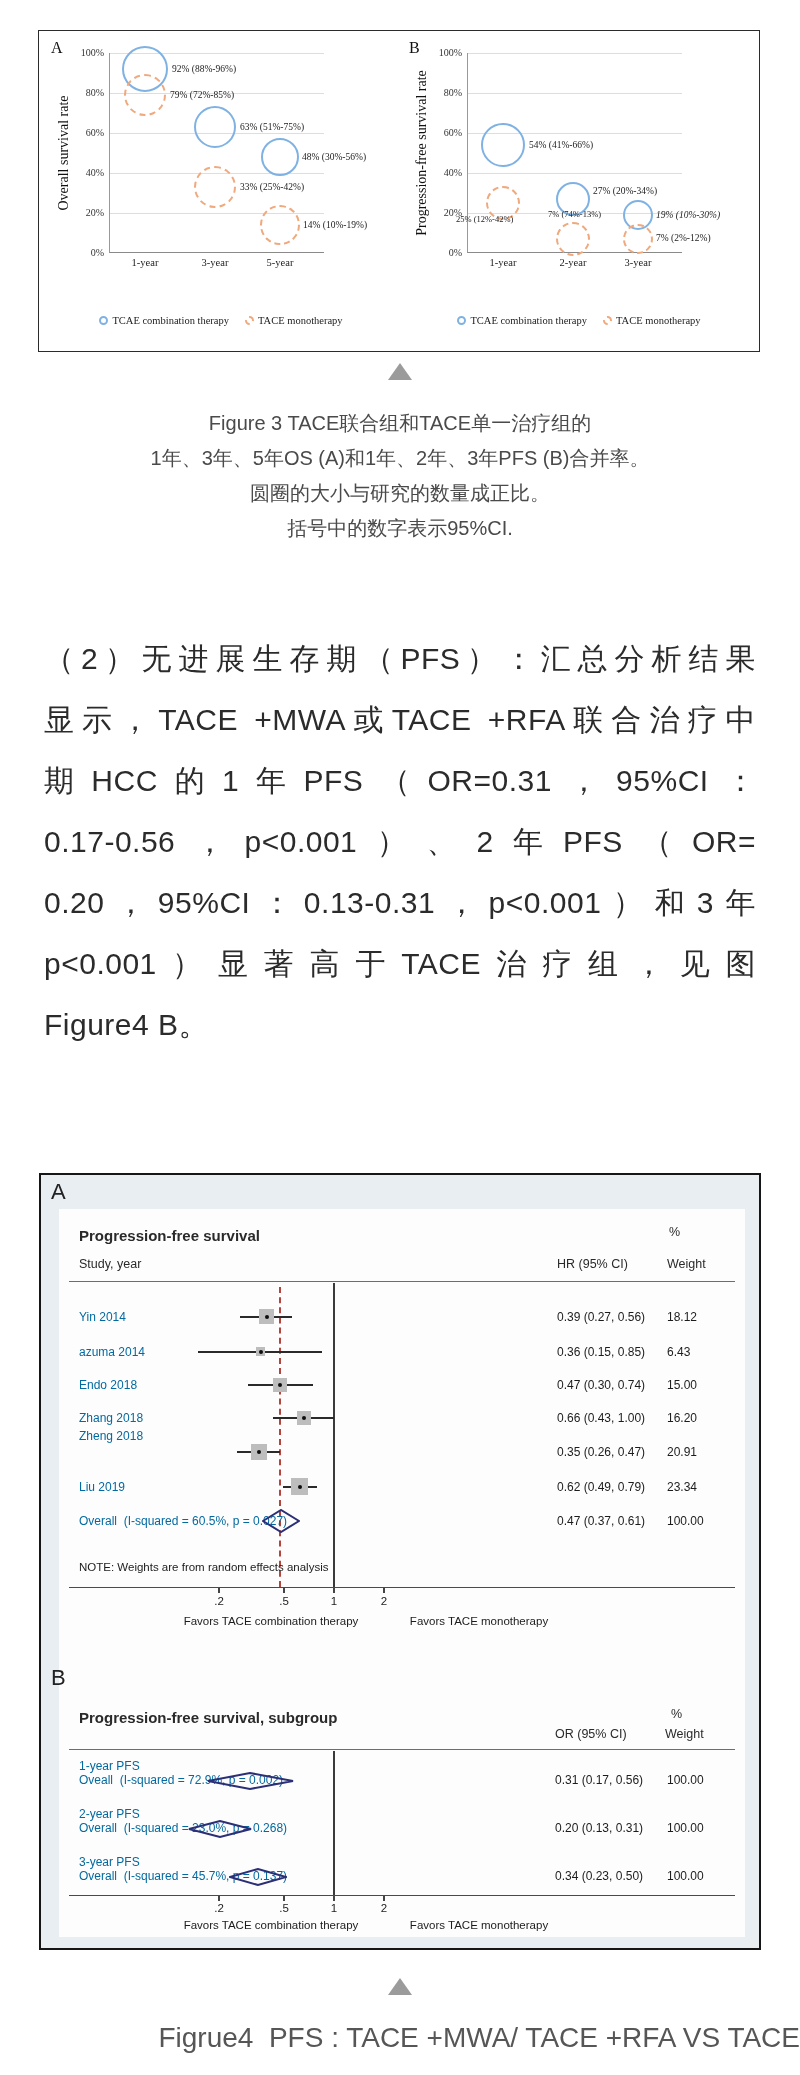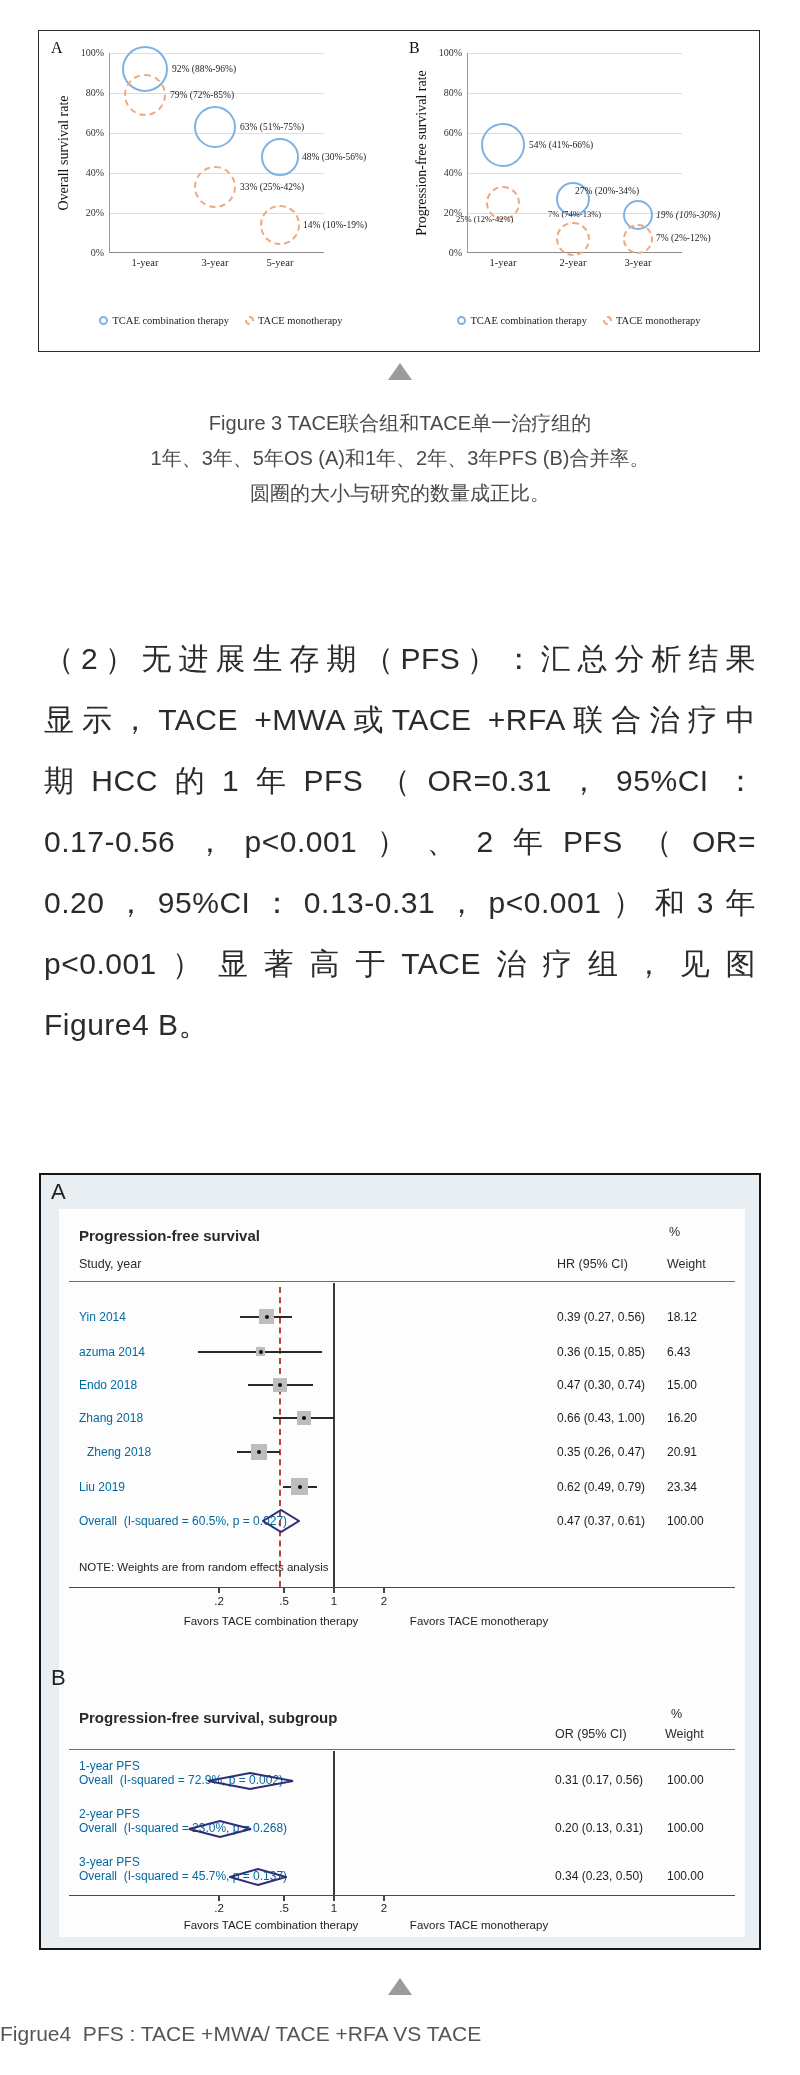--- a/index.html
+++ b/index.html
@@ -32,22 +32,22 @@
   .licon.lblue { border:2px solid #7fb2e3; }
   .licon.lorange { border:2px dashed #f0a87d; }
   .lgap { display:inline-block; width:16px; }
 
   
   .tri { position:absolute; left:388px; width:0; height:0;
          border-left:12px solid transparent; border-right:12px solid transparent;
          border-bottom:17px solid #9b9b9b; }
   .cap3 { position:absolute; left:0; top:406px; width:100%; text-align:center;
           font-size:20px; line-height:35px; color:#4a4a4a; }
-  .cap4 { position:absolute; left:0; top:2022px; width:100%; text-align:left;
-          font-size:21px; color:#565656; white-space:pre-wrap; }
+  .cap4 { position:absolute; left:0; top:2022px; width:100%; text-align:right;
+          font-size:28px; color:#565656; white-space:pre-wrap; }
 
   
   .para { position:absolute; left:0; top:628px; width:100%; padding:0 44px;
           color:#2b2b2b; font-size:30px; font-weight:300; }
   .para .pline { height:61px; line-height:61px; text-align:justify;
                  text-align-last:justify; white-space:nowrap; letter-spacing:0.5px; }
   .para .pline.last { text-align-last:left; }
 
   
   .fig4 { position:absolute; left:39px; top:1173px; width:722px; height:777px;
@@ -134,41 +134,42 @@
         <div class="ylab" style="top:194px;">0%</div>
 
         <div class="bubble blue" style="left:13px;top:70px;width:44px;height:44px;"></div>
         <div class="bubble orange" style="left:18px;top:133px;width:34px;height:34px;"></div>
         <div class="bubble blue" style="left:88px;top:129px;width:34px;height:34px;"></div>
         <div class="bubble orange" style="left:88px;top:169px;width:34px;height:34px;"></div>
         <div class="bubble blue" style="left:155px;top:147px;width:30px;height:30px;"></div>
         <div class="bubble orange" style="left:155px;top:171px;width:30px;height:30px;"></div>
 
         <div class="blabel" style="left:61px;top:87px;">54% (41%-66%)</div>
-        <div class="blabel" style="left:107px;top:133px;">27% (20%-34%)</div>
+        <div class="blabel" style="left:125px;top:133px;">27% (20%-34%)</div>
         <div class="blabel" style="left:188px;top:157px;font-style:italic;">19% (10%-30%)</div>
         <div class="blabel" style="left:-12px;top:161px;font-size:8.5px;">25% (12%-42%)</div>
         <div class="blabel" style="left:80px;top:156px;font-size:8.5px;">7% (74%-13%)</div>
         <div class="blabel" style="left:188px;top:180px;">7% (2%-12%)</div>
 
         <div class="xlab" style="left:5px;top:204px;">1-year</div>
         <div class="xlab" style="left:75px;top:204px;">2-year</div>
         <div class="xlab" style="left:140px;top:204px;">3-year</div>
       </div>
       <div class="blegend">
         <span class="licon lblue"></span><span>TCAE combination therapy</span><span class="lgap"></span><span class="licon lorange"></span><span>TACE monotherapy</span>
       </div>
     </div>
   </div>
 
   <div class="tri" style="top:363px;"></div>
   <div class="cap3">
     <div>Figure 3 TACE联合组和TACE单一治疗组的</div>
     <div>1年、3年、5年OS (A)和1年、2年、3年PFS (B)合并率。</div>
     <div>圆圈的大小与研究的数量成正比。</div>
+    <div>括号中的数字表示95%CI.</div>
   </div>
 
   <div class="para">
     <div class="pline">（2）无进展生存期（PFS）：汇总分析结果</div>
     <div class="pline">显示，TACE +MWA或TACE +RFA联合治疗中</div>
     <div class="pline">期HCC的1年PFS（OR=0.31，95%CI：</div>
     <div class="pline">0.17-0.56，p&lt;0.001）、2年PFS（OR=</div>
     <div class="pline">0.20，95%CI：0.13-0.31，p&lt;0.001）和3年</div>
     <div class="pline">p&lt;0.001）显著高于TACE治疗组，见图</div>
     <div class="pline last">Figure4 B。</div>
@@ -209,21 +210,21 @@
       <div class="fval" style="top:169px;">0.47 (0.30, 0.74)</div>
       <div class="fwt" style="top:169px;">15.00</div>
 
       <div class="fstudy" style="top:202px;">Zhang 2018</div>
       <div class="fci" style="left:214px;top:208px;width:61px;"></div>
       <div class="fsq" style="left:238px;top:202px;width:14px;height:14px;"></div>
       <div class="fpt" style="left:243px;top:207px;"></div>
       <div class="fval" style="top:202px;">0.66 (0.43, 1.00)</div>
       <div class="fwt" style="top:202px;">16.20</div>
 
-      <div class="fstudy" style="top:236px;margin-left:8px;">Zheng 2018</div>
+      <div class="fstudy" style="top:220px;">Zheng 2018</div>
       <div class="fci" style="left:178px;top:242px;width:43px;"></div>
       <div class="fsq" style="left:192px;top:235px;width:16px;height:16px;"></div>
       <div class="fpt" style="left:198px;top:241px;"></div>
       <div class="fval" style="top:236px;">0.35 (0.26, 0.47)</div>
       <div class="fwt" style="top:236px;">20.91</div>
 
       <div class="fstudy" style="top:271px;">Liu 2019</div>
       <div class="fci" style="left:224px;top:277px;width:34px;"></div>
       <div class="fsq" style="left:232px;top:269px;width:17px;height:17px;"></div>
       <div class="fpt" style="left:239px;top:276px;"></div>

